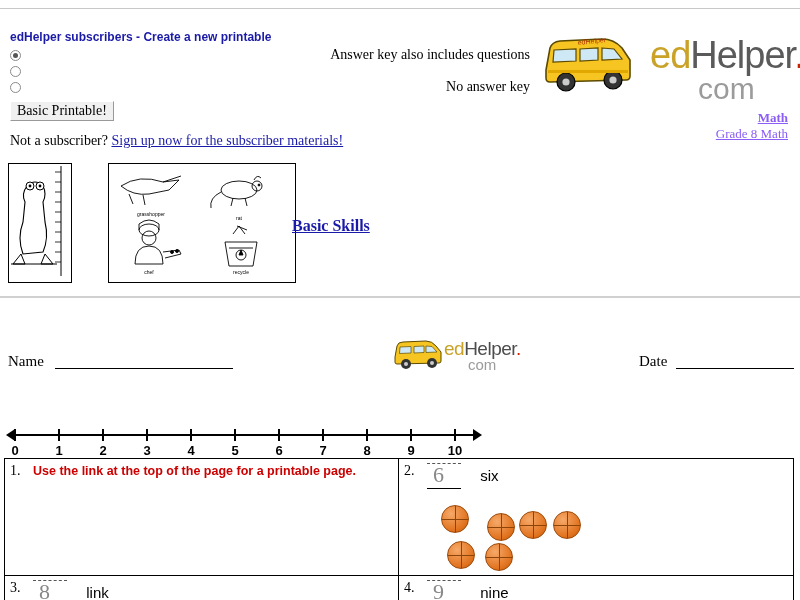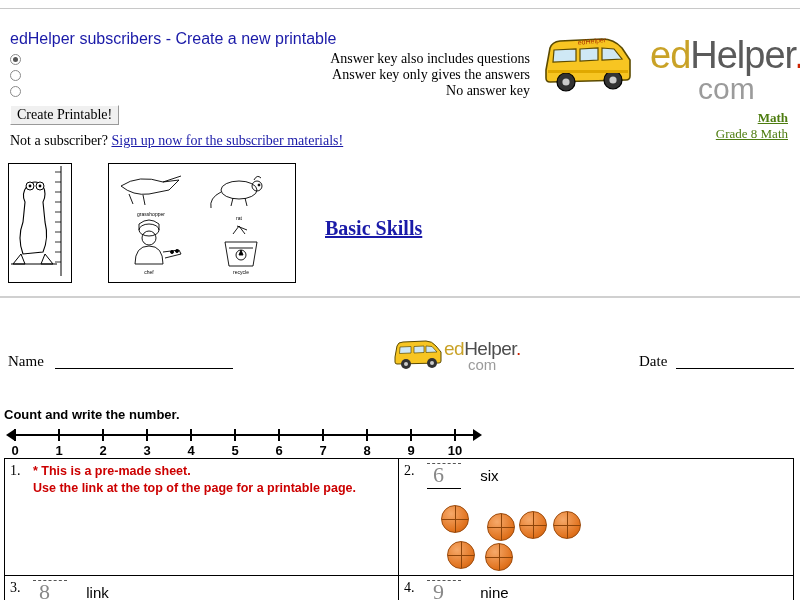--- a/index.html
+++ b/index.html
@@ -27,22 +27,22 @@
 
   
   #options-block {
     position: absolute;
     left: 10px;
     top: 30px;
     width: 520px;
   }
   .options-title {
     font-family: "Liberation Sans", sans-serif;
-    font-size: 16px;
-    font-weight: normal;
+    font-size: 12px;
+    font-weight: bold;
     color: #1a1aa8;
     margin-bottom: 3px;
   }
   .radio-row {
     display: flex;
     align-items: center;
     height: 16px;
     margin: 0;
     justify-content: space-between;
   }
@@ -133,21 +133,21 @@
     line-height: 1;
   }
   #subject-links {
     position: absolute;
     right: 12px;
     top: 110px;
     text-align: right;
     font-size: 13px;
   }
   #subject-links a {
-    color: #4d7c0f;
+    color: #8b5cf6;
     text-decoration: underline;
     display: block;
     font-weight: bold;
   }
   #subject-links a.sub {
     font-weight: normal;
   }
 
   
   #thumb-frog {
@@ -165,24 +165,24 @@
     left: 108px;
     top: 163px;
     width: 186px;
     height: 118px;
     border: 1px solid #000000;
     background: #ffffff;
     overflow: hidden;
   }
   #basic-skills-link {
     position: absolute;
-    left: 325px;
+    left: 292px;
     top: 217px;
     font-family: "Liberation Serif", serif;
-    font-size: 20px;
+    font-size: 16px;
     font-weight: bold;
     color: #1a1aa8;
     text-decoration: underline;
   }
 
   .section-rule {
     position: absolute;
     left: 0;
     top: 296px;
     width: 800px;
@@ -438,28 +438,27 @@
 
 <div id="options-block">
   <div class="options-title">edHelper subscribers - Create a new printable</div>
 
   <div class="radio-row">
     <span class="radio checked"></span>
     <span class="radio-label">Answer key also includes questions</span>
   </div>
   <div class="radio-row">
     <span class="radio"></span>
-    <span class="radio-label">Answer key only gives the answers</span>
   </div>
   <div class="radio-row">
     <span class="radio"></span>
     <span class="radio-label">No answer key</span>
   </div>
 
-  <button id="create-printable-button">Create Printable!</button>
+  <button id="create-printable-button">Basic Printable!</button>
 </div>
 
 <div id="not-subscriber-line">
   <span>Not a subscriber?</span>
   <a href="#">Sign up now for the subscriber materials!</a>
 </div>
 
 <div id="logo-area">
   <svg class="bus" viewBox="0 0 96 68">
     <path d="M6 40 L10 18 Q12 12 20 11 L62 9 Q74 9 82 18 L90 30 L90 46 Q90 50 86 50 L10 52 Q6 52 6 48 Z" fill="#f7c522" stroke="#5b4a00" stroke-width="1.6"></path>
@@ -572,21 +571,20 @@
         <circle cx="14" cy="28" r="2" fill="#ccc"></circle>
       <circle cx="40" cy="27" r="5" fill="#333"></circle>
         <circle cx="40" cy="27" r="2" fill="#ccc"></circle>
     </svg>
     <div class="t">
       <span class="ed">ed</span><span>Helper</span><span class="dot">.</span>
     </div>
     <div class="c">com</div>
   </div>
 
-  <div id="directions">Count and write the number.</div>
 
   <div id="numberline">
     <div class="axis"></div>
     <div class="arrow-l"></div>
     <div class="arrow-r"></div>
     <div class="tick" style="left:0px"></div>
     <div class="tick" style="left:44px"></div>
     <div class="tick" style="left:88px"></div>
     <div class="tick" style="left:132px"></div>
     <div class="tick" style="left:176px"></div>
@@ -608,21 +606,20 @@
     <div class="tlabel" style="left:397px">9</div>
     <div class="tlabel" style="left:441px">10</div>
   </div>
 
   <div id="problem-grid">
 
     <div class="prow">
       <div class="pcell left-cell" style="height:116px">
         <span class="pnum">1.</span>
         <div class="note">
-          <div>* This is a pre-made sheet.</div>
           <div>Use the link at the top of the page for a printable page.</div>
         </div>
       </div>
       <div class="pcell" style="height:116px">
         <span class="pnum">2.</span>
         <div class="answer-area">
           <span class="traceblank">
             <span class="tdash"></span>
             <span class="tracenum">6</span>
             <span class="tline"></span>

